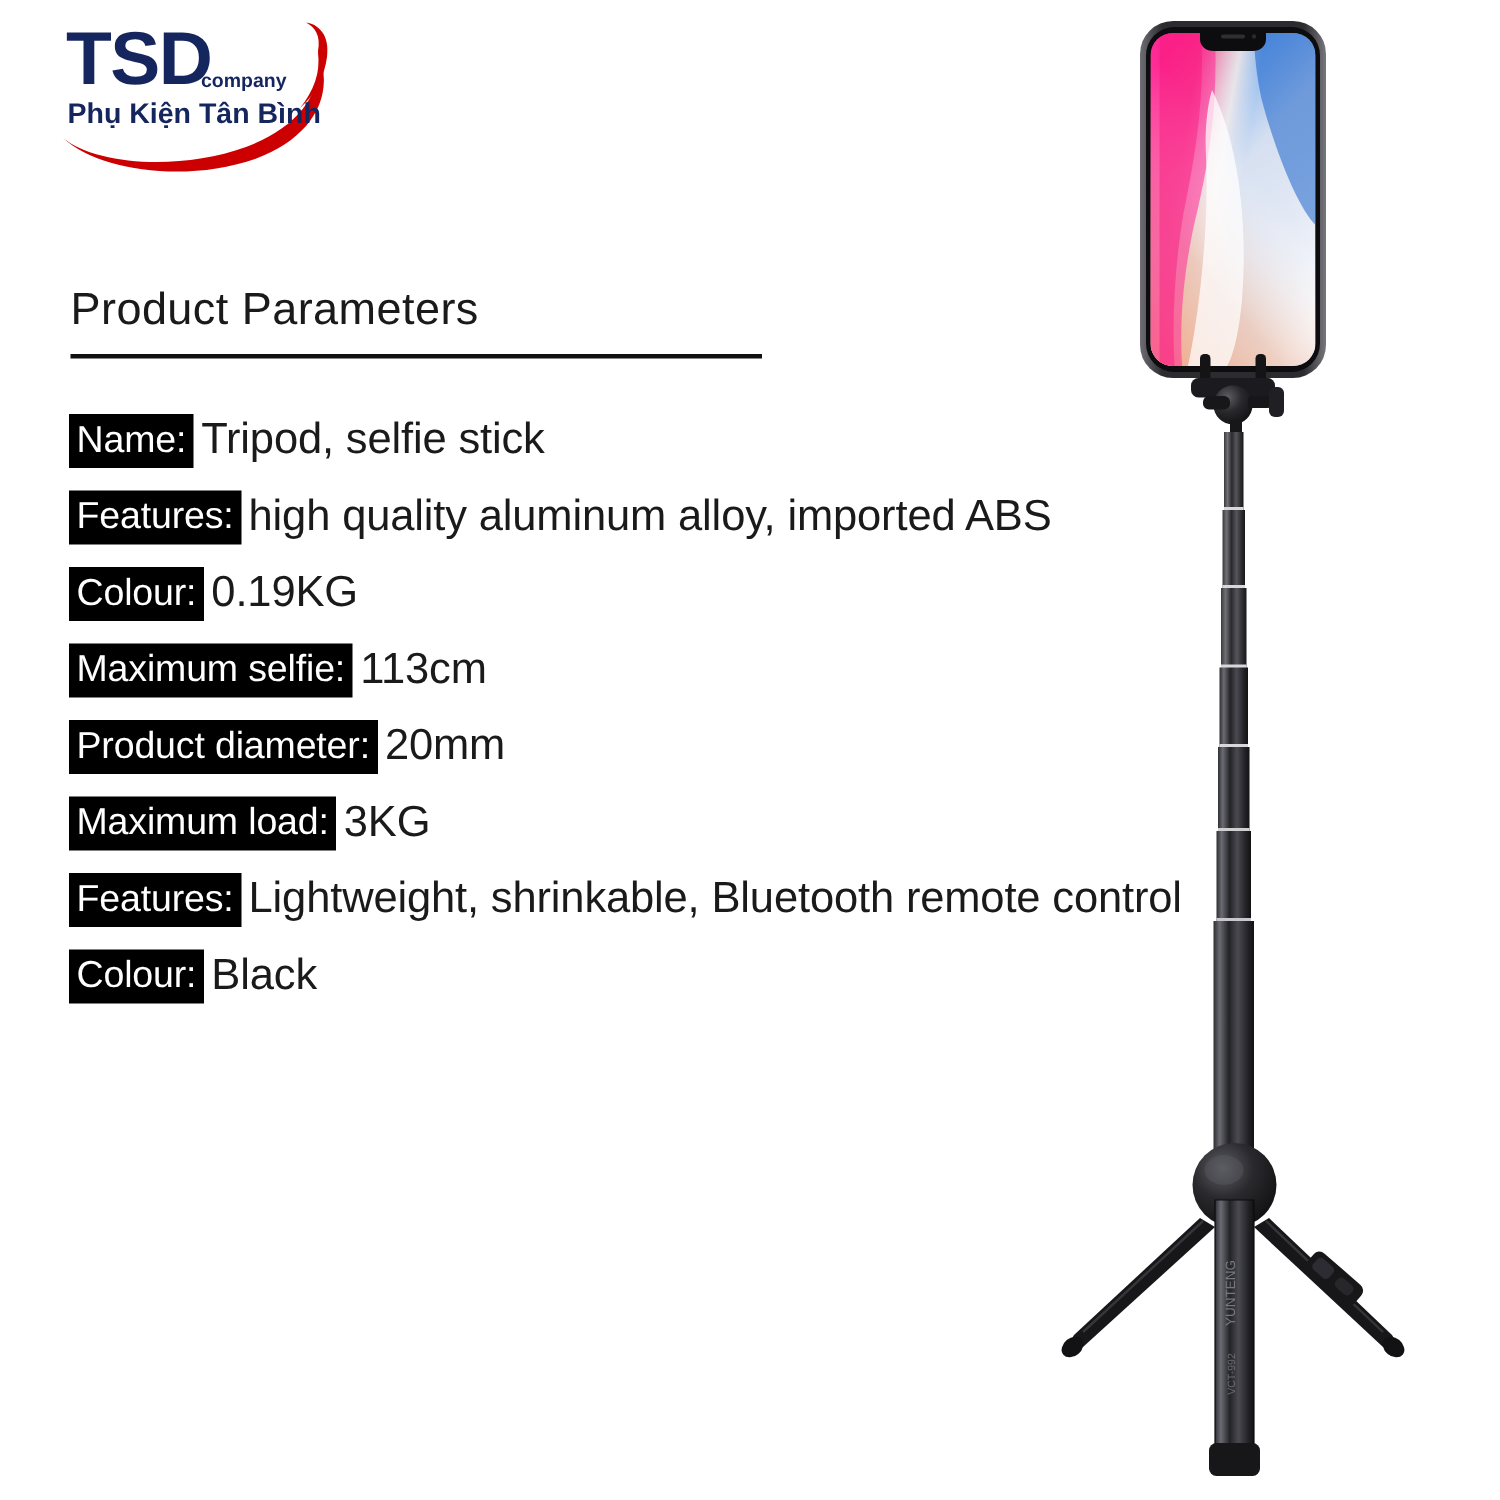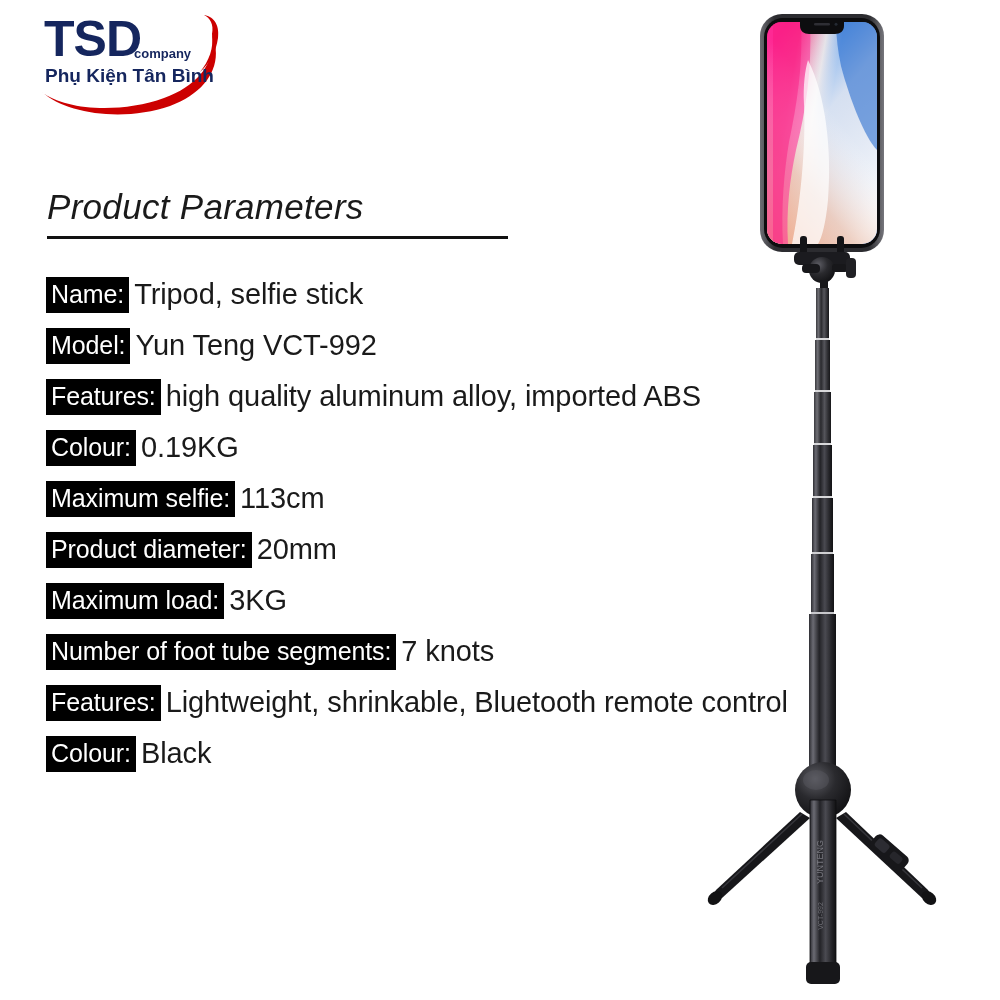--- a/index.html
+++ b/index.html
@@ -26,22 +26,21 @@
   #logo svg { display: block; }
 
   
   #title-block {
     position: absolute;
     left: 47px;
     top: 185px;
     width: 470px;
   }
   #page-title {
-    font-size: 35px;
-    font-style: italic;
+    font-size: 30px;
     font-weight: 400;
     color: #1a1a1a;
     letter-spacing: 0.3px;
     line-height: 44px;
     white-space: nowrap;
   }
   #title-rule {
     margin-top: 7px;
     width: 461px;
     height: 3px;
@@ -111,23 +110,20 @@
   <div id="page-title">Product Parameters</div>
   <div id="title-rule"></div>
 </div>
 
 <div id="spec-list">
 
   <div class="spec-row">
     <span class="spec-label">Name:</span><span class="spec-value">Tripod, selfie stick</span>
   </div>
 
-  <div class="spec-row">
-    <span class="spec-label">Model:</span><span class="spec-value">Yun Teng VCT-992</span>
-  </div>
 
   <div class="spec-row">
     <span class="spec-label">Features:</span><span class="spec-value">high quality aluminum alloy, imported ABS</span>
   </div>
 
   <div class="spec-row">
     <span class="spec-label">Colour:</span><span class="spec-value">0.19KG</span>
   </div>
 
   <div class="spec-row">
@@ -135,23 +131,20 @@
   </div>
 
   <div class="spec-row">
     <span class="spec-label">Product diameter:</span><span class="spec-value">20mm</span>
   </div>
 
   <div class="spec-row">
     <span class="spec-label">Maximum load:</span><span class="spec-value">3KG</span>
   </div>
 
-  <div class="spec-row">
-    <span class="spec-label">Number of foot tube segments:</span><span class="spec-value">7 knots</span>
-  </div>
 
   <div class="spec-row">
     <span class="spec-label">Features:</span><span class="spec-value">Lightweight, shrinkable, Bluetooth remote control</span>
   </div>
 
   <div class="spec-row">
     <span class="spec-label">Colour:</span><span class="spec-value">Black</span>
   </div>
 
 </div>

